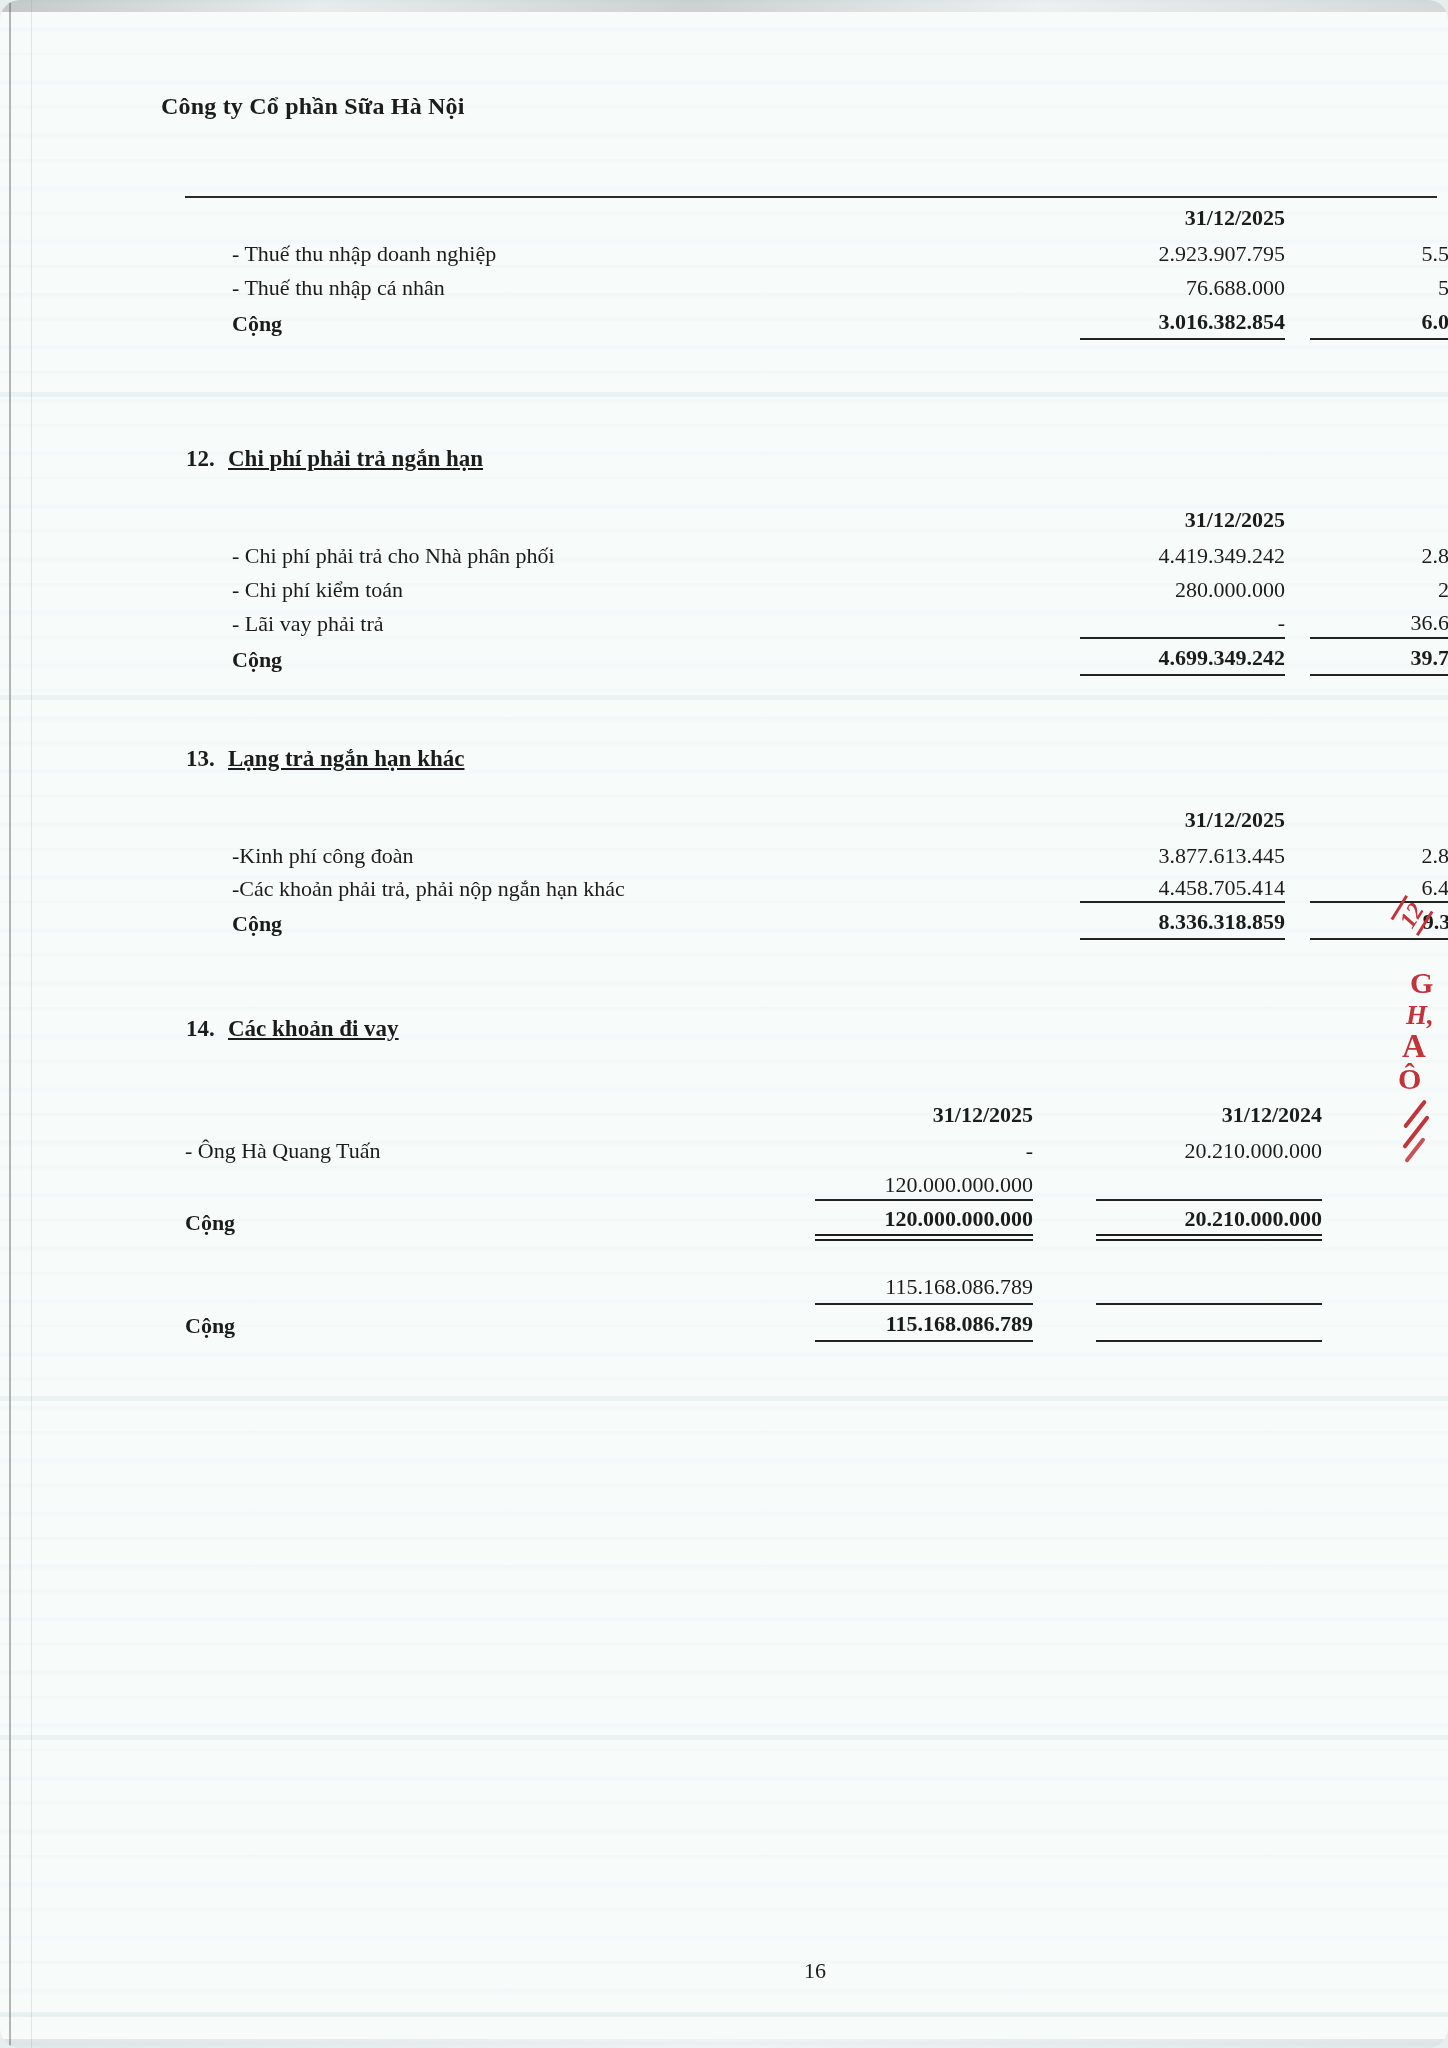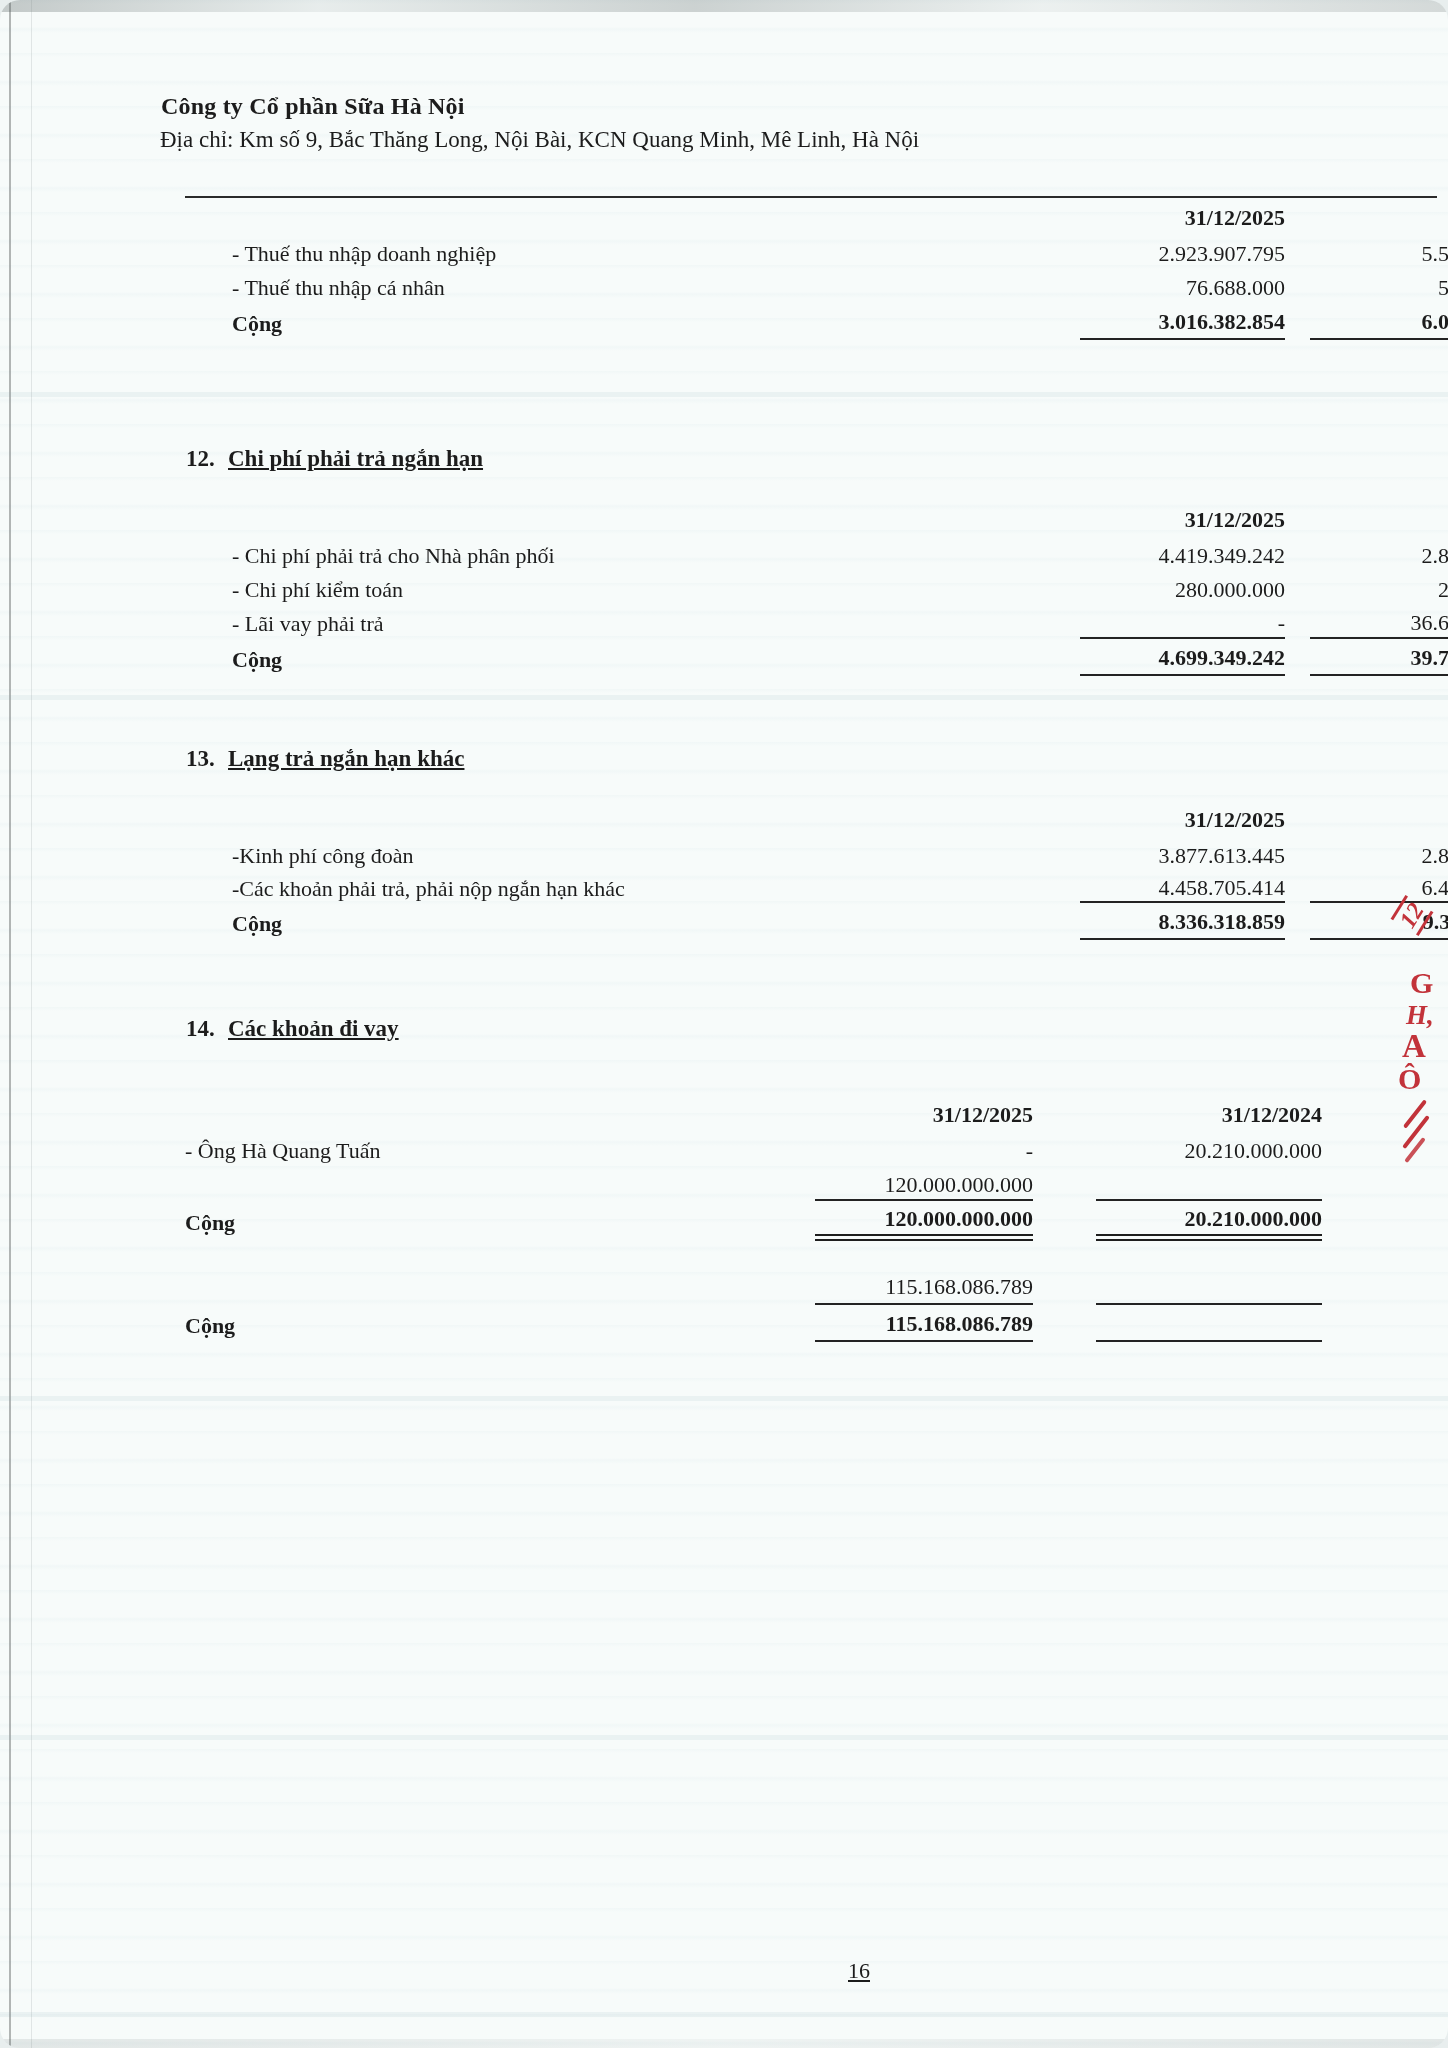--- a/index.html
+++ b/index.html
@@ -52,21 +52,21 @@
   .ul2{border-bottom:7px double #1e1e1e;}
 
   
   .t4 .lbl{left:25px;}
   .t4 .c1{left:655px;width:218px;}
   .t4 .c2{left:936px;width:226px;}
 
   .sec-heading{position:absolute;left:186px;font-size:23px;font-weight:bold;text-decoration:underline;}
   .sec-no{display:inline-block;min-width:42px;}
 
-  .page-number{position:absolute;left:670px;top:1958px;width:200px;text-align:right;font-size:22px;text-decoration:underline;}
+  .page-number{position:absolute;left:715px;top:1958px;width:200px;text-align:center;font-size:22px;}
 
   .stamp{position:absolute;color:#c2333a;font-weight:bold;}
   .stamp-12{left:1398px;top:899px;font-size:24px;font-style:italic;
     transform:rotate(-58deg);border-top:3px solid #c2333a;border-bottom:3px solid #c2333a;padding:0 2px;}
   .stamp-g{left:1410px;top:966px;font-size:30px;}
   .stamp-h{left:1406px;top:1000px;font-size:27px;font-style:italic;}
   .stamp-a{left:1402px;top:1028px;font-size:33px;}
   .stamp-o{left:1398px;top:1062px;font-size:30px;}
   .stamp-stroke{position:absolute;background:#c2333a;height:4px;border-radius:2px;}
   .ss1{left:1398px;top:1112px;width:34px;transform:rotate(-52deg);}
@@ -82,21 +82,20 @@
   <div class="scan-band-bottom"></div>
   <div class="scan-edge-line"></div>
   <div class="scan-edge-line2"></div>
   <div class="scan-streak" style="top:392px"></div>
   <div class="scan-streak" style="top:695px"></div>
   <div class="scan-streak" style="top:1396px"></div>
   <div class="scan-streak" style="top:1735px"></div>
   <div class="scan-streak" style="top:2012px"></div>
 
   <div class="company">Công ty Cổ phần Sữa Hà Nội</div>
-  <div class="address">Địa chỉ: Km số 9, Bắc Thăng Long, Nội Bài, KCN Quang Minh, Mê Linh, Hà Nội</div>
   <div class="top-rule"></div>
 
   <div class="tbl" style="top:200px">
     <div class="row row-hdr">
       <span class="c1 hdr-cell">31/12/2025</span>
       <span class="c2 hdr-cell">31/12/2024</span>
     </div>
     <div class="row">
       <span class="lbl">- Thuế thu nhập doanh nghiệp</span>
       <span class="c1">2.923.907.795</span>

